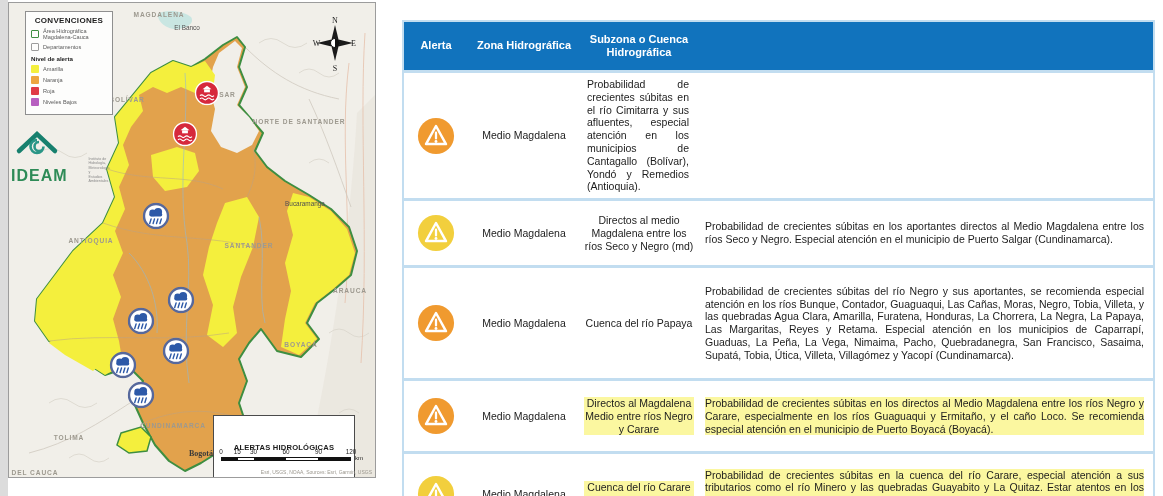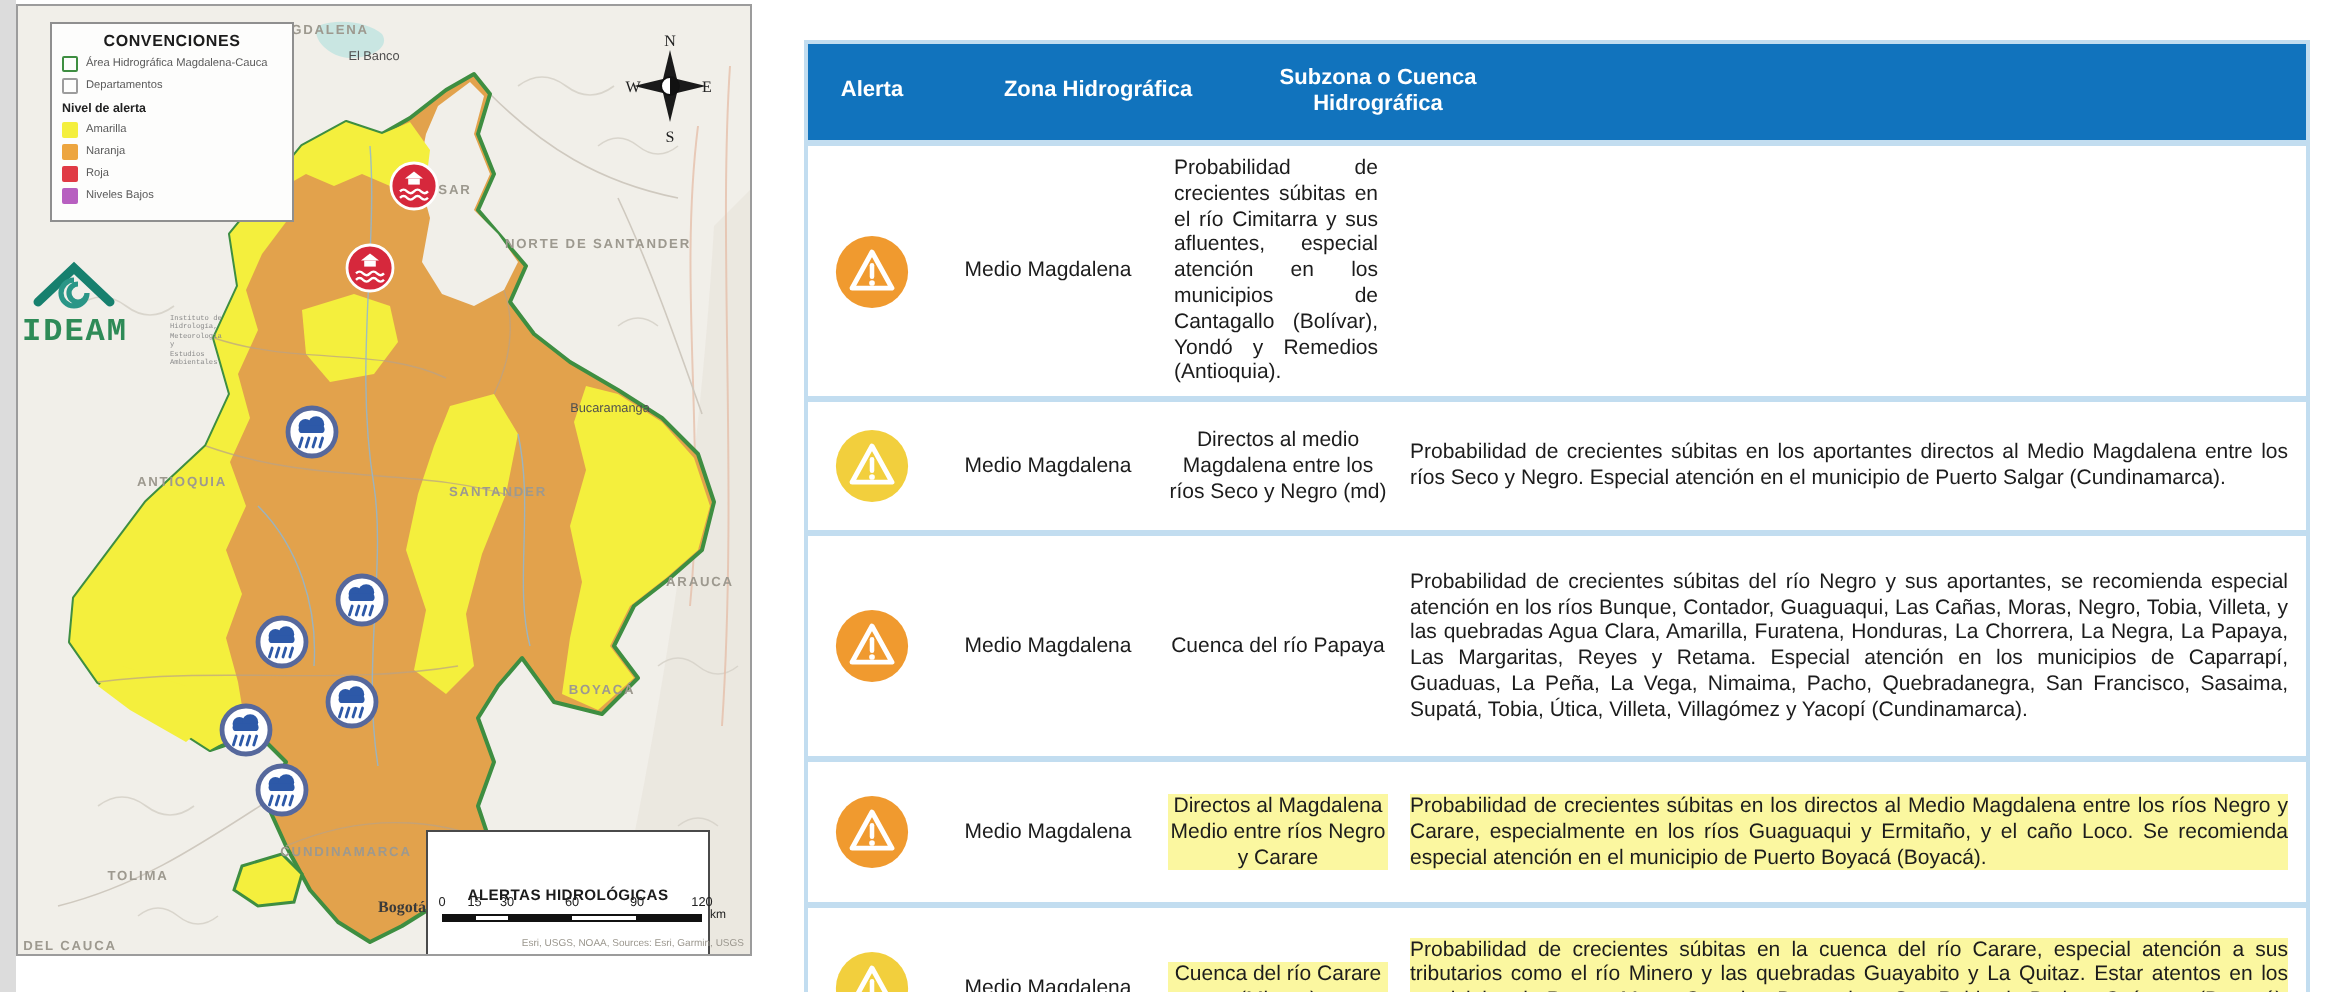--- a/index.html
+++ b/index.html
@@ -17,36 +17,36 @@
   }
   #map-svg{position:absolute;left:0;top:0;}
   .lbl-dept{fill:#9d998f;font-size:6.6px;font-weight:bold;letter-spacing:.9px;text-anchor:middle;font-family:"Liberation Sans",sans-serif;}
   .lbl-city{fill:#4f4f4f;font-size:6.4px;text-anchor:middle;font-family:"Liberation Sans",sans-serif;}
   .lbl-city-bold{fill:#3a3a3a;font-size:8px;font-weight:bold;text-anchor:middle;font-family:"Liberation Serif",serif;}
 
   .map-icon{position:absolute;transform:translate(-50%,-50%);line-height:0;}
 
   
   .legend-box{
-    position:absolute;left:16px;top:8px;width:122px;background:#fdfdfc;
+    position:absolute;left:16px;top:8px;width:88px;background:#fdfdfc;
     border:1px solid #8f8f8f;padding:4px 5px 5px 5px;box-sizing:border-box;
   }
   .legend-title{font-size:8px;font-weight:bold;color:#1c1c1c;text-align:center;letter-spacing:.3px;margin-bottom:3px;}
   .legend-item{display:flex;align-items:center;gap:4px;margin:3px 0;}
   .legend-swatch{width:8px;height:8px;flex:0 0 8px;box-sizing:border-box;border-radius:1px;}
   .legend-label{font-size:5.6px;color:#5a5a5a;line-height:1.1;}
   .legend-subtitle{font-size:6.2px;font-weight:bold;color:#222;margin:4px 0 1px 0;}
 
   
   .compass{position:absolute;left:303px;top:12px;width:46px;height:56px;}
   .compass text{font-family:"Liberation Serif",serif;font-size:8px;fill:#222;text-anchor:middle;}
 
   
   .ideam-logo{position:absolute;left:2px;top:126px;width:98px;}
-  .ideam-row{display:flex;align-items:flex-start;gap:21px;margin-top:-2px;font-family:Liberation Mono, monospace;}
+  .ideam-row{display:flex;align-items:flex-end;gap:21px;margin-top:-2px;}
   .ideam-acronym{font-size:16px;font-weight:bold;color:#2e8b57;letter-spacing:1px;line-height:1;}
   .ideam-tagline{display:flex;flex-direction:column;}
   .ideam-tagline div{font-size:3.6px;color:#8a8a8a;line-height:1.25;}
 
   
   .map-title-box{
     position:absolute;left:204px;top:412px;width:142px;background:#fff;
     border:1px solid #4a4a4a;text-align:center;padding:3px 2px;box-sizing:border-box;
   }
   .map-title-box div{font-size:7.6px;font-weight:bold;color:#1b1b1b;line-height:1.35;letter-spacing:.2px;margin-top:24px;}
@@ -62,21 +62,21 @@
   .map-attribution{position:absolute;right:3px;bottom:2px;font-size:5px;color:#9b978e;}
 
   
   .table-panel{
     position:absolute;left:402px;top:20px;width:753px;
     background:var(--row-border-blue,#C2DDF0);
     border:2px solid var(--row-border-blue,#C2DDF0);box-sizing:border-box;
   }
   .thead{
     display:grid;grid-template-columns:64px 112px 118px 1fr;
-    background:var(--header-blue,#1173BD);min-height:48px;gap:25px;
+    background:var(--header-blue,#1173BD);min-height:48px;
   }
   .th{
     color:#fff;font-weight:bold;font-size:11px;line-height:1.2;
     display:flex;align-items:center;justify-content:center;text-align:center;padding:4px 6px;
   }
   .tbody{display:flex;flex-direction:column;gap:3px;margin-top:3px;}
   .trow{
     display:grid;grid-template-columns:64px 112px 118px 1fr;background:#fff;
   }
   .cell{display:flex;align-items:center;justify-content:center;text-align:center;

